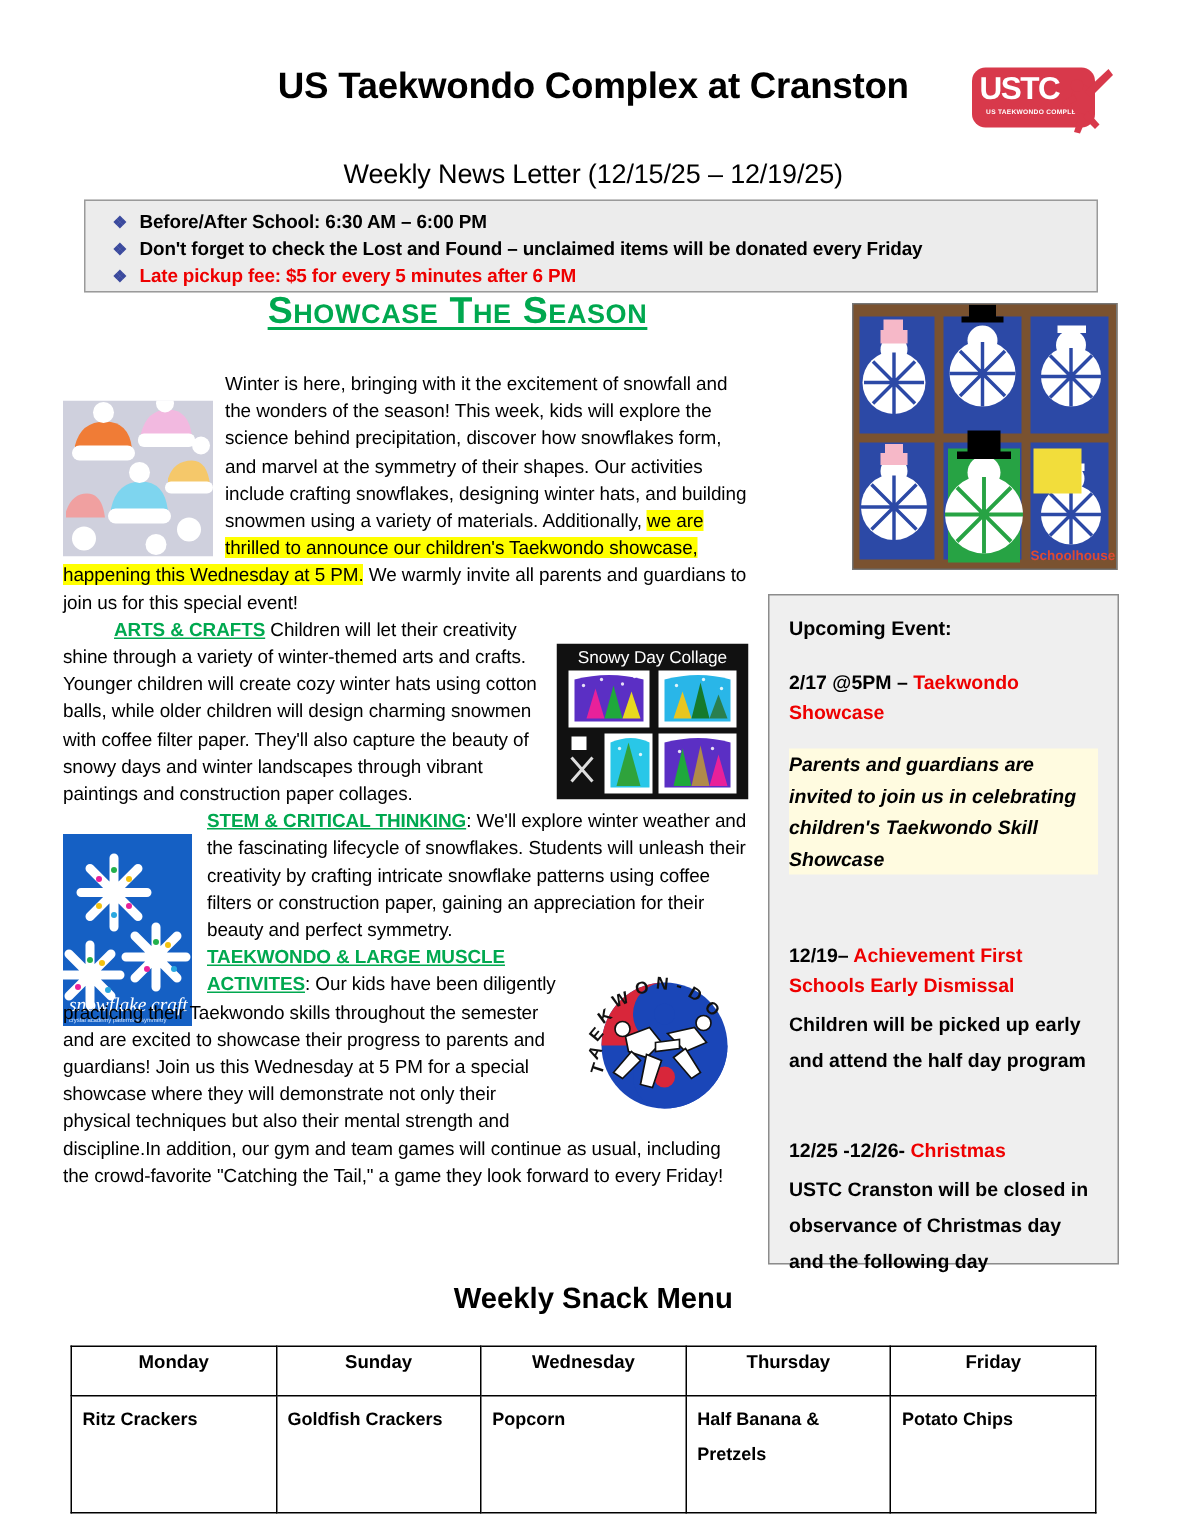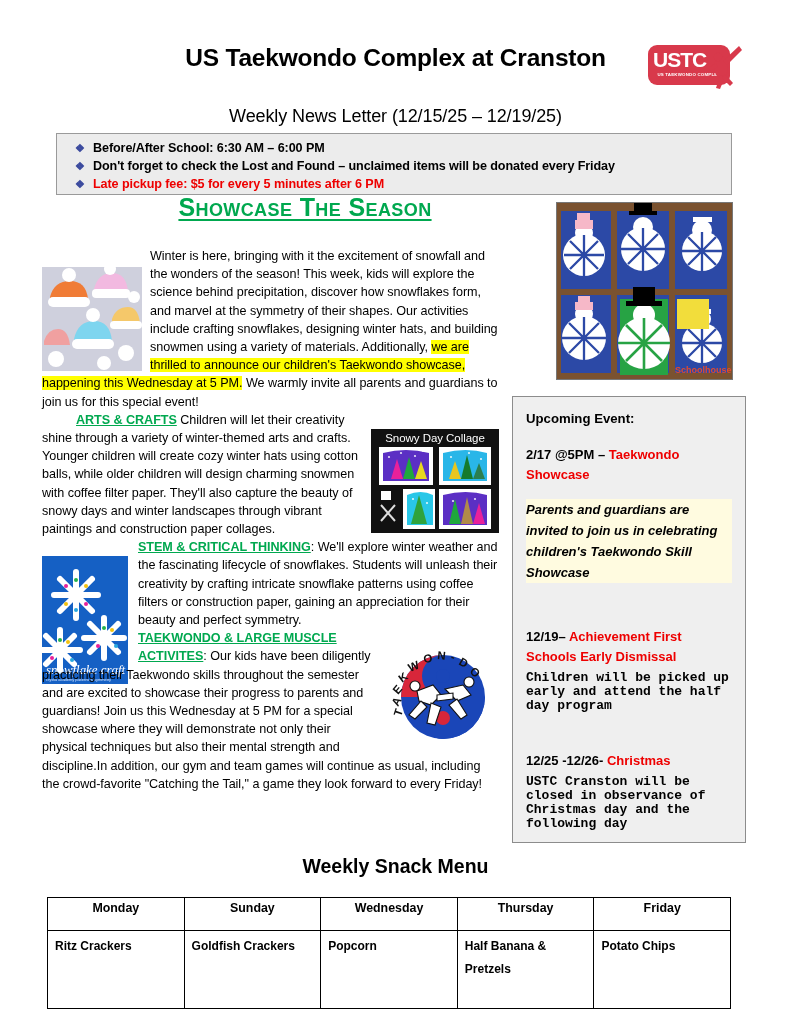--- a/index.html
+++ b/index.html
@@ -166,21 +166,21 @@
   .img-tkd {
     float: right;
     width: 112px; height: 108px;
     margin: 10px 0 4px 10px;
   }
   .indent-run { display: inline-block; width: 34px; }
 
   
   .photo-snowmen {
     position: absolute;
-    left: 556px; top: 202px;
+    left: 568px; top: 202px;
     width: 177px; height: 178px;
     border: 1px solid #777;
     box-sizing: border-box;
     overflow: hidden;
     background: #6b4a2e;
   }
 
   
   .events-box {
     position: absolute;
@@ -198,21 +198,21 @@
   .ev-block { margin-bottom: 4px; }
   .red { color: #ee0000; }
   .ev-italic {
     font-style: italic;
     background: #fffbe0;
     line-height: 21px;
     margin: 14px 0 0 0;
   }
   .ev-gap-lg { height: 44px; }
   .ev-gap-md { height: 38px; }
-  .ev-body { font-weight: bold; line-height: 14px; margin-top: 4px; font-family: Liberation Mono, monospace; }
+  .ev-body { font-weight: bold; line-height: 24px; margin-top: 4px; }
 
   
   .snack-title {
     position: absolute;
     left: 0; top: 855px; width: 791px;
     text-align: center;
     font-size: 19.5px;
     font-weight: bold;
   }
   .snack-table {

